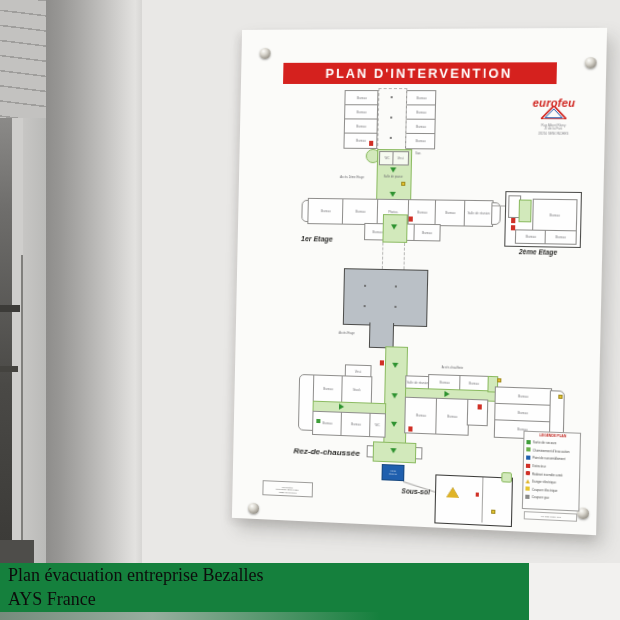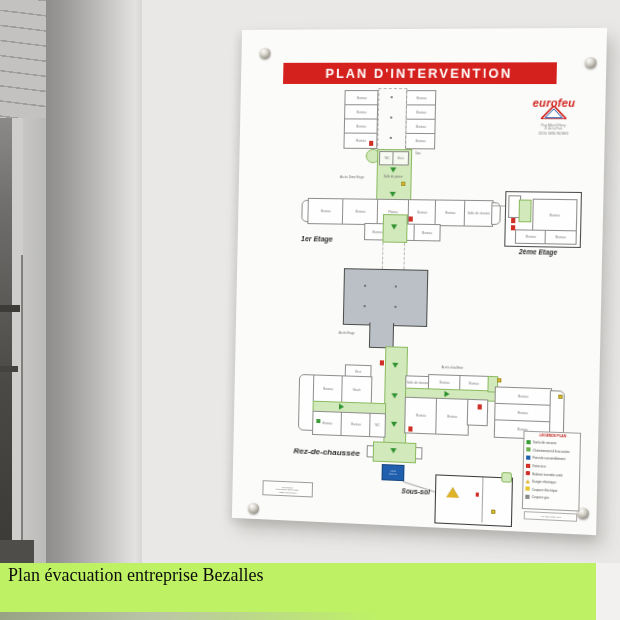--- a/index.html
+++ b/index.html
@@ -75,21 +75,21 @@
   .i-y{background:#e6c52e;}
   .i-gr{background:#8a8a88;}
   .llbl{font-size:6.5px;color:#4a4a48;transform:scale(.44);transform-origin:left center;white-space:nowrap;}
   .lref{position:absolute;left:284px;top:468px;width:50px;height:8px;border:1px solid #b0afad;box-sizing:border-box;
         display:flex;align-items:center;justify-content:center;background:#fdfdfc;}
   .lref span{font-size:6px;transform:scale(.38);white-space:nowrap;color:#6a6a68;}
   .stamp{position:absolute;left:30px;top:449px;width:50px;height:15px;border:1px solid #9e9d9b;box-sizing:border-box;
          display:flex;flex-direction:column;align-items:center;justify-content:center;background:#fdfdfc;}
   .stamp span{display:block;font-size:6px;transform:scale(.36);color:#6a6a68;line-height:1;white-space:nowrap;height:2.4px;}
   
-  #caption{position:absolute;left:0;top:563px;width:596px;height:57px;background:#bef264;}
+  #caption{position:absolute;left:0;top:563px;width:529px;height:57px;background:#15803d;}
   #caption .l1,#caption .l2{position:absolute;left:8px;color:#0d0d0c;
         font-family:"Liberation Serif",serif;font-size:18px;white-space:nowrap;}
   #caption .l1{top:2px;}
   #caption .l2{top:26px;}
   .caption-shade{position:absolute;left:0;top:49px;width:380px;height:8px;
         background:linear-gradient(90deg,#8e8e8c 0,#b9b9b7 40%,rgba(230,230,228,0) 100%);opacity:.8;}
 </style>
 </head>
 <body>
 
@@ -373,16 +373,17 @@
         <span>Réalisation</span>
         <span>EUROFEU SERVICES</span>
         <span>28250 Senonches</span>
       </div>
 
     </div>
   </div>
 
   <div id="caption">
     <div class="l1">Plan évacuation entreprise Bezalles</div>
+    <div class="l2">AYS France</div>
     <div class="caption-shade"></div>
   </div>
 
 </div>
 
 </body></html>

